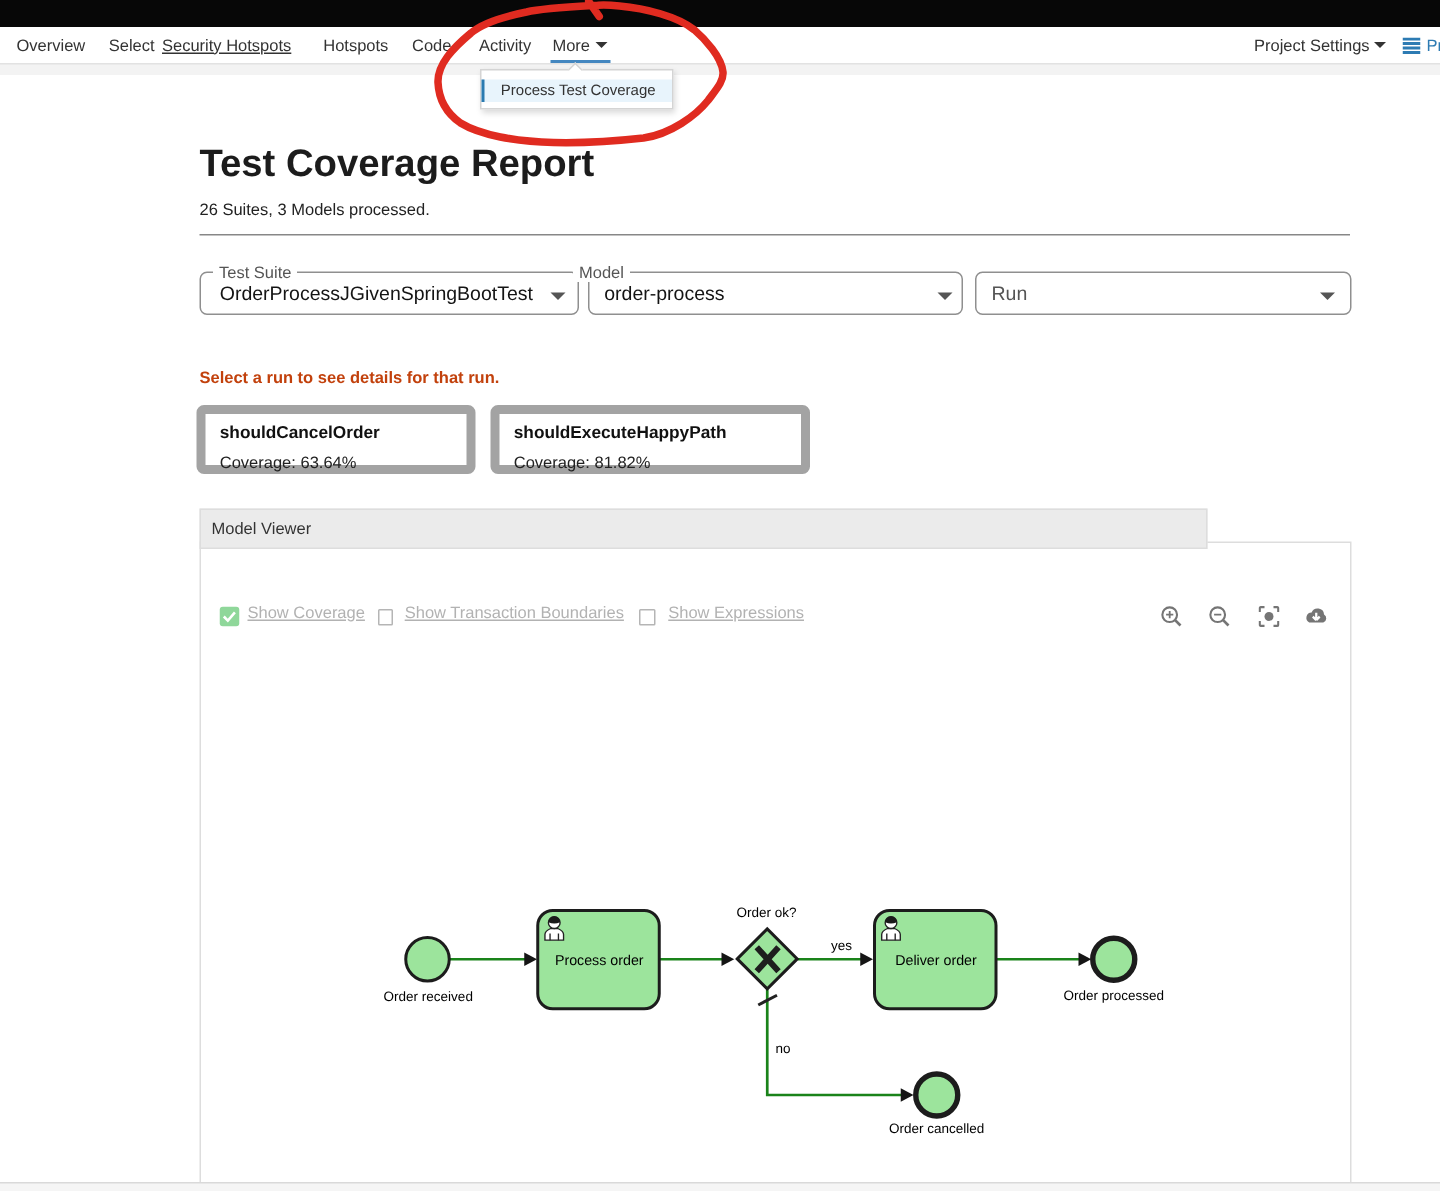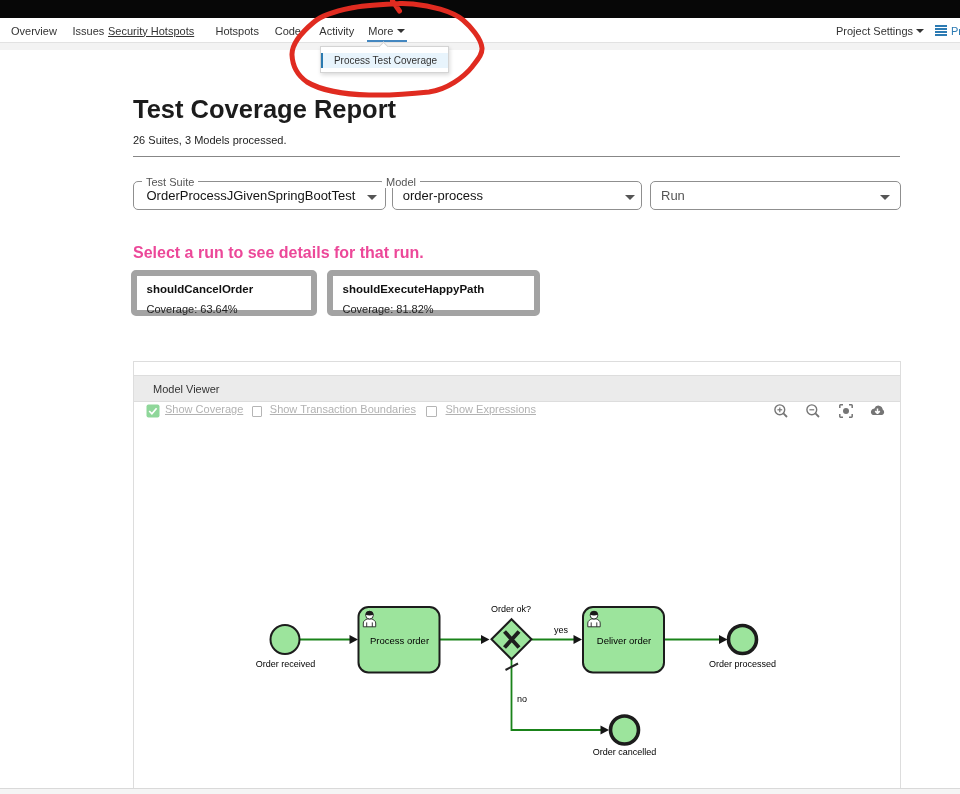--- a/index.html
+++ b/index.html
@@ -14,35 +14,35 @@
 #dropdown { left:320px; top:46px; width:129px; height:27px; background:#fff; border:1px solid #d4d4d4; box-shadow:1px 2px 4px rgba(0,0,0,0.15); }
 #dropitem { left:321px; top:52.5px; width:127px; height:15.5px; background:#e8f4fc; border-left:2px solid #2a7ab0; font-size:10px; color:#333; text-align:center; line-height:15.5px; }
 #notch { left:380px; top:43px; width:7px; height:7px; background:#fff; border-left:1px solid #d4d4d4; border-top:1px solid #d4d4d4; transform:rotate(45deg); }
 #h1 { left:133px; top:96px; font-size:25.5px; line-height:27px; font-weight:bold; color:#1c1c1c; }
 #sub { left:133px; top:135px; font-size:11px; line-height:11px; color:#222; }
 #hr1 { left:133px; top:156px; width:767px; height:1px; background:#878787; }
 .selbox { top:181px; height:29px; border:1px solid #8f8f8f; border-radius:5px; background:#fff; }
 .sellabel { top:177px; font-size:11px; line-height:11px; color:#555; background:#fff; padding:0 4px; }
 .selval { top:189px; font-size:13px; line-height:13px; color:#141414; }
 .selcaret { top:195px; width:0; height:0; border-left:5px solid transparent; border-right:5px solid transparent; border-top:5px solid #555; }
-#selectrun { left:133px; top:246px; font-size:16px; line-height:13px; font-weight:bold; color:#ec4899; }
+#selectrun { left:133px; top:246px; font-size:11px; line-height:13px; font-weight:bold; color:#c2410c; }
 .card { top:270px; height:46px; border:6px solid #a3a3a3; border-radius:5px; background:#fff; }
 .cardtitle { font-size:11.5px; line-height:11.5px; font-weight:bold; color:#111; position:absolute; left:9.5px; top:7.5px; }
 .cardcov { font-size:11px; line-height:11px; color:#222; position:absolute; left:9.5px; top:28px; }
 #panel { left:133px; top:361px; width:768px; height:433px; border:1px solid #ddd; background:#fff; }
-#panelhead { left:133px; top:375px; width:768px; height:27px; background:#ebebeb; border:1px solid #ddd; line-height:26px; padding-left:19px; font-size:11px; color:#333; }
+#panelhead { left:133px; top:339px; width:672px; height:27px; background:#ebebeb; border:1px solid #ddd; line-height:26px; padding-left:7px; font-size:11px; color:#333; }
 .cblabel { top:404px; font-size:11px; line-height:11px; color:#b2b2b2;text-decoration:underline; }
 .cbbox { top:406px; width:10.5px; height:10.5px; border:1px solid #b5b5b5; border-radius:1px; background:#fff; }
 </style>
 </head>
 <body>
 <div id="topbar" class="abs"></div>
 <div id="grayband" class="abs"></div>
 <span class="abs navitem" style="left:11px;">Overview</span>
-<span class="abs navitem" style="left:72.5px;">Issues</span>
+<span class="abs navitem" style="left:72.5px;">Select</span>
 <span class="abs navitem" style="left:108px;text-decoration:underline;">Security Hotspots</span>
 <span class="abs navitem" style="left:215.5px;">Hotspots</span>
 <span class="abs navitem" style="left:274.7px;">Code</span>
 <span class="abs navitem" style="left:319.3px;">Activity</span>
 <span class="abs navitem" style="left:368.3px;">More<span class="caret"></span></span>
 <span class="abs navitem" style="left:836px;">Project Settings<span class="caret" style="margin-left:3px;"></span></span>
 <svg class="abs" style="left:934.5px; top:24.5px;" width="12" height="11" viewBox="0 0 12 11">
   <g fill="#2d7bb3">
       <rect x="0" y="0" width="12" height="2"></rect>
       <rect x="0" y="3" width="12" height="2"></rect>

